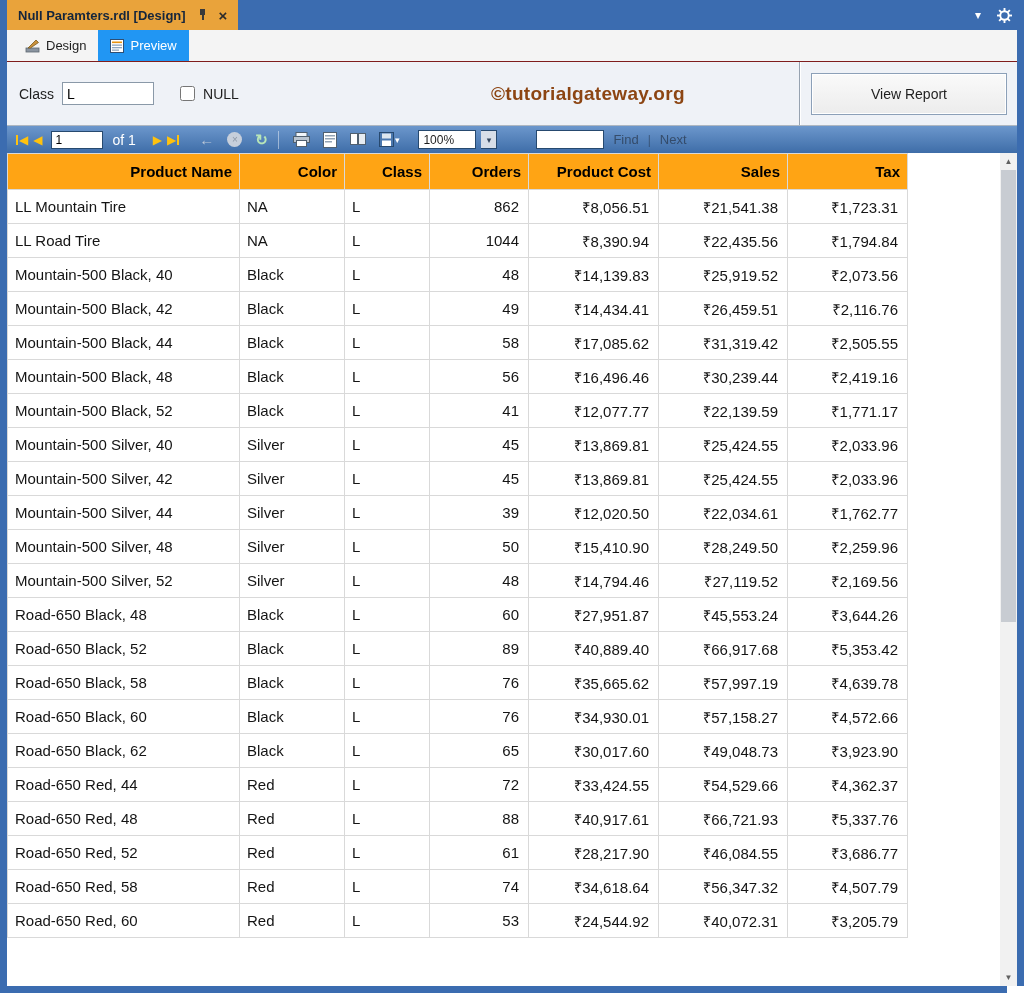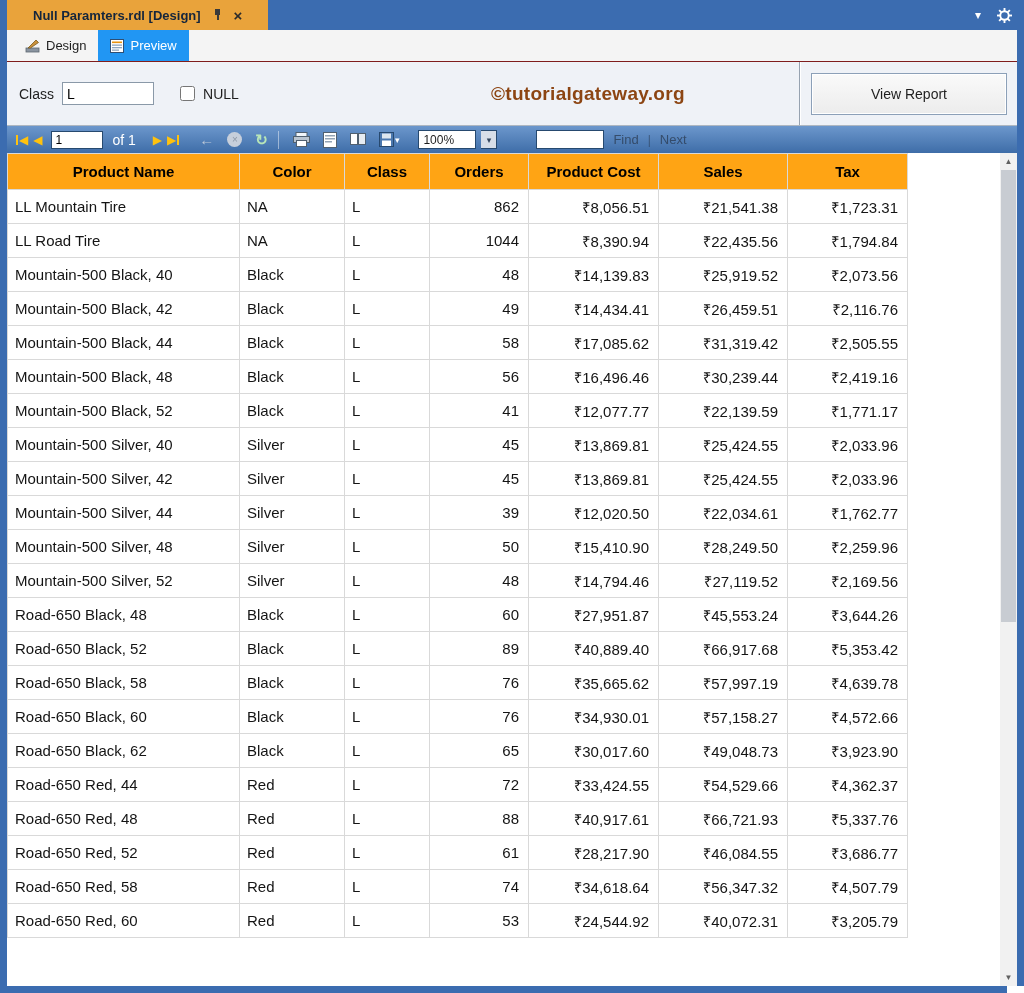--- a/index.html
+++ b/index.html
@@ -10,21 +10,21 @@
     background:#3B6CB0; overflow:hidden;
   }
 
   
   .titlebar {
     position:absolute; top:0; left:0; right:0; height:30px;
     background:#3B6CB0; display:flex; align-items:stretch;
   }
   .doc-tab {
     margin-left:7px; background:#E9A33B; display:flex; align-items:center;
-    padding:0 26px; gap:10px;
+    padding:0 11px; gap:10px;
   }
   .doc-title { font-size:13px; font-weight:bold; color:#14253C; white-space:nowrap; }
   .pin-icon { position:relative; width:13px; height:14px; display:inline-block; }
   .pin-icon::before { content:""; position:absolute; left:4px; top:1px; width:5px; height:6px; background:#3A3A3A; }
   .pin-icon::after  { content:""; position:absolute; left:6px; top:7px; width:2px; height:5px; background:#3A3A3A; }
   .close-icon { font-size:15px; font-weight:bold; color:#2B2B2B; line-height:1; cursor:pointer; }
   .titlebar-right { margin-left:auto; display:flex; align-items:center; gap:16px; padding-right:12px; }
   .tb-caret { color:#FFFFFF; font-size:12px; cursor:pointer; }
   .gear-wrap { display:flex; align-items:center; cursor:pointer; }
 
@@ -102,21 +102,21 @@
     font-family:"Liberation Sans", sans-serif; font-size:12px; padding:0 3px;
   }
   .find-link, .next-link { font-size:13px; color:#2A3A50; opacity:.75; margin:0 4px; cursor:default; }
   .find-next-sep { color:#2A3A50; opacity:.6; font-size:12px; }
 
   
   .report-body { flex:1; background:#FFFFFF; display:flex; overflow:hidden; }
   .table-wrap { flex:1; overflow:hidden; }
   .report-table { border-collapse:collapse; table-layout:fixed; width:900px; }
   .report-table th {
-    background:#FFA414; color:#000000; font-size:15px; font-weight:bold; text-align:center;
+    background:#FFA414; color:#000000; font-size:15px; font-weight:bold; text-align:right;
     height:36px; padding:0 7px; border:1px solid #D9D9D9;
   }
   .report-table td {
     font-size:15px; color:#141414; height:34px; padding:0 7px;
     border:1px solid #D9D9D9; background:#FFFFFF; white-space:nowrap; overflow:hidden;
   }
   .report-table td.num { text-align:right; padding-right:9px; }
 
   
   .vscroll { width:17px; background:#F1F1F1; display:flex; flex-direction:column; }

